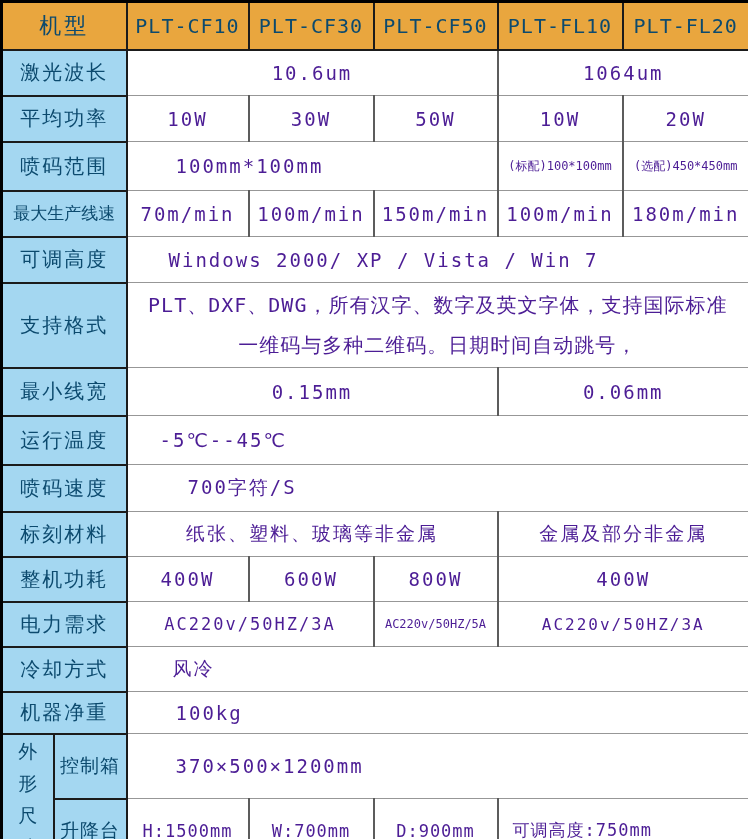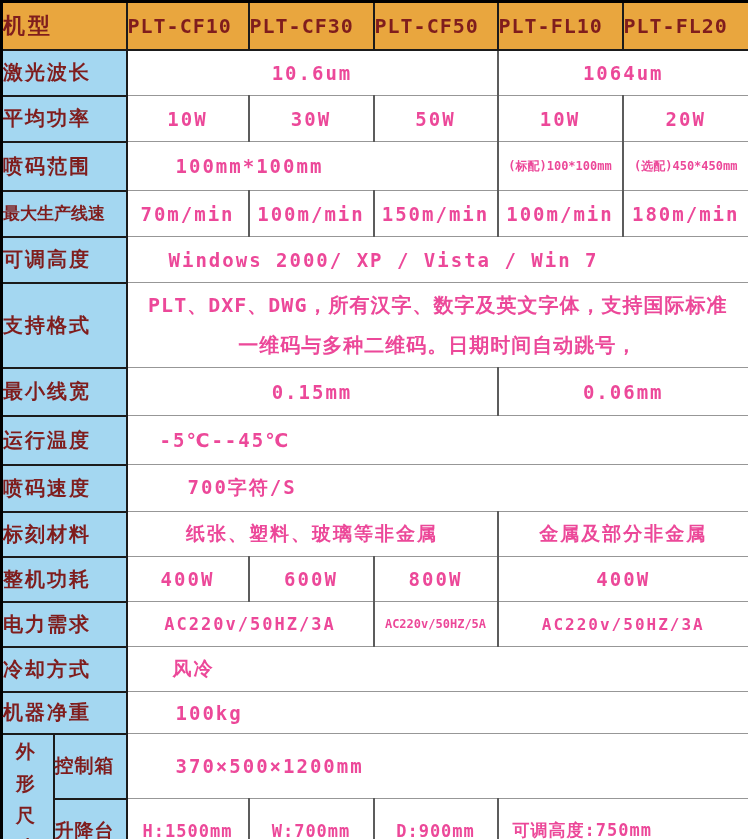--- a/index.html
+++ b/index.html
@@ -1,24 +1,24 @@
 <!DOCTYPE html>
 <html><head>
 <meta charset="utf-8">
 <style>
   html,body{margin:0;padding:0;background:#fff;}
   body{width:748px;font-family:"DejaVu Sans Mono","DejaVu Sans","Liberation Sans",sans-serif;color:#111;}
   table.spec{width:748px;height:839px;border-collapse:collapse;table-layout:fixed;border:3px solid #000;}
   
-  th{background:#a4d7f1;border:2px solid #1b1b1b;font-weight:bold;font-size:20px;letter-spacing:2px;color:#7f1d1d;padding:0;text-align:left;}
+  th{background:#a4d7f1;border:2px solid #1b1b1b;font-weight:normal;font-size:20px;letter-spacing:2px;color:#0c4a6e;padding:0;text-align:center;}
   th.tight{font-size:17px;letter-spacing:0;}
   tr.hdr th{background:#e9a63e;font-size:20px;letter-spacing:1px;}
   tr.hdr th.model-col{font-size:22px;letter-spacing:3px;}
   
-  td{background:#fff;border-top:1px solid #979797;border-bottom:1px solid #979797;border-left:2px solid #5c5c5c;border-right:2px solid #5c5c5c;font-size:19px;letter-spacing:2px;text-align:center;padding:0;color:#ec4899;font-weight:bold;}
+  td{background:#fff;border-top:1px solid #979797;border-bottom:1px solid #979797;border-left:2px solid #5c5c5c;border-right:2px solid #5c5c5c;font-size:19px;letter-spacing:2px;text-align:center;padding:0;color:#4c1d95;}
   td.small{font-size:12px;letter-spacing:0;}
   td.left{text-align:left;}
   .pad24{padding-left:41px;}.pad32{padding-left:48px;}.pad40{padding-left:32px;}
   .pad45{padding-left:45px;}.pad60{padding-left:60px;}
   td.wrap{font-size:20px;line-height:40px;text-align:center;padding:0 20px;letter-spacing:1px;}
   td.dim{font-size:17px;letter-spacing:1px;}
   th.sub{font-size:19px;letter-spacing:1px;}
   .vtext{width:24px;margin:0 auto;word-break:break-all;line-height:32px;font-size:19px;letter-spacing:0;}
   td.ctrl{font-size:19px;}
 </style>

